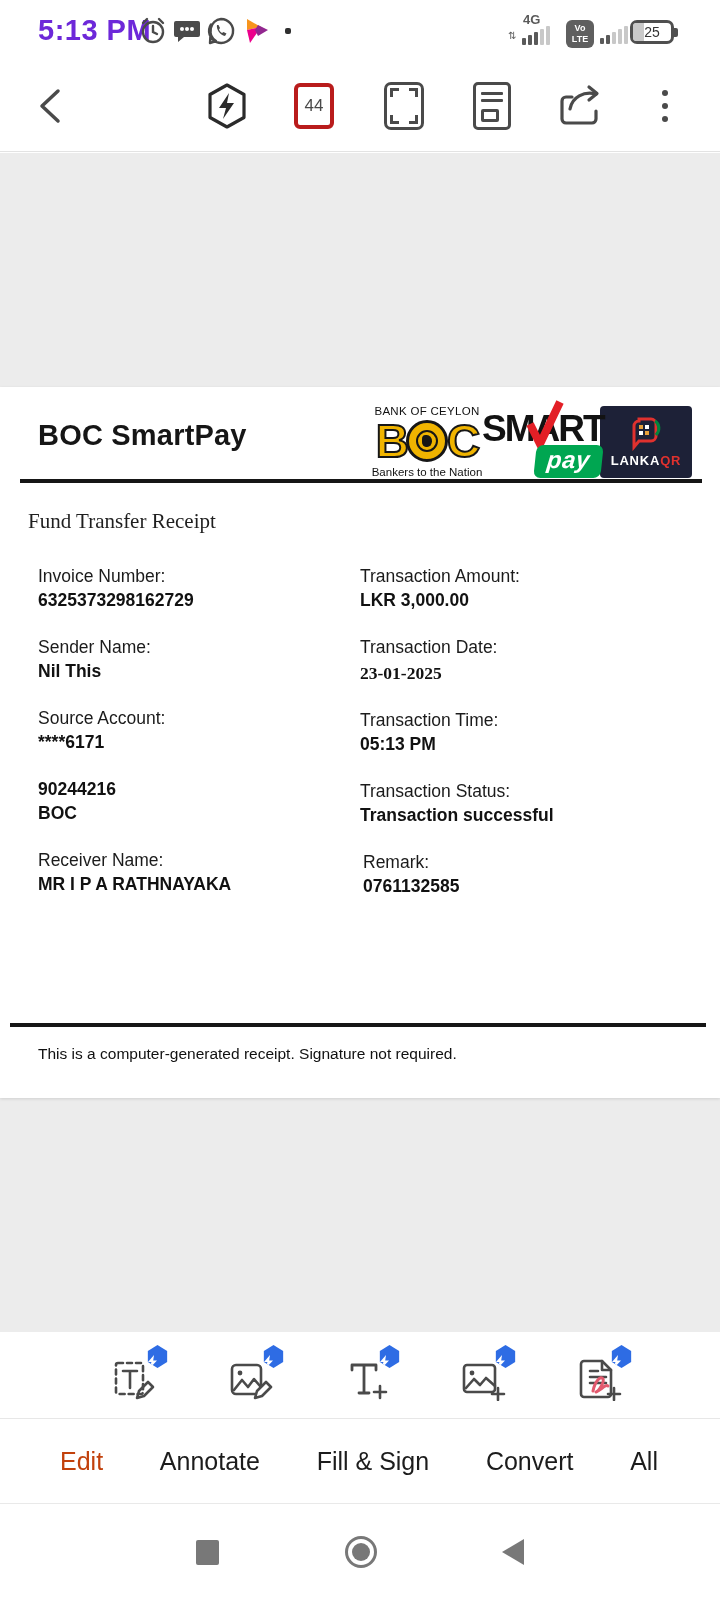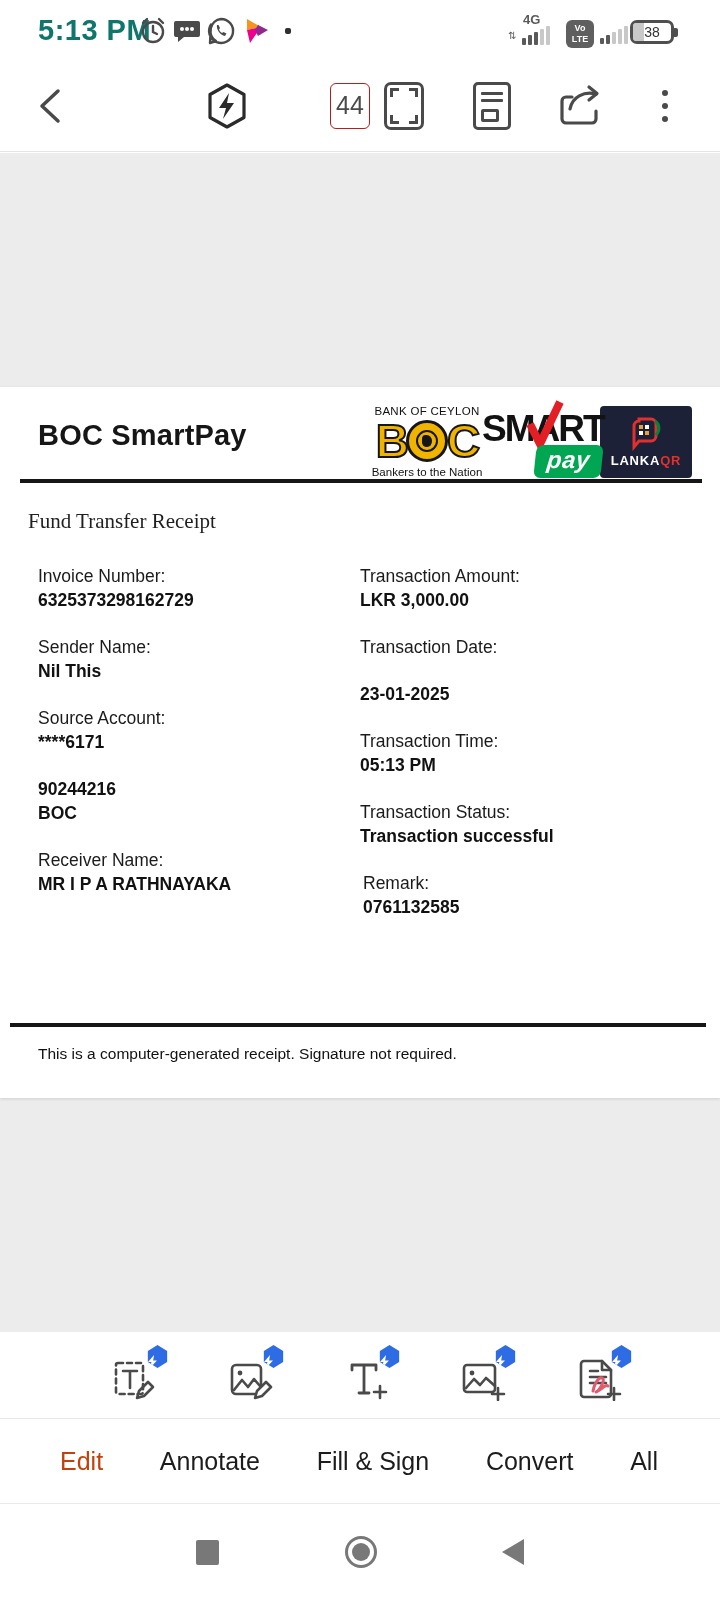--- a/index.html
+++ b/index.html
@@ -1,39 +1,39 @@
 <!DOCTYPE html>
 <html><head>
 <meta charset="utf-8">
 <style>
   * { margin:0; padding:0; box-sizing:border-box; }
   html,body { width:720px; height:1600px; background:#fff; font-family:"Liberation Sans", sans-serif; overflow:hidden; }
   #screen { position:relative; width:720px; height:1600px; background:#fff; }
 
   
   #status-bar { position:absolute; top:0; left:0; width:720px; height:60px; background:#fff; }
-  .sb-time { position:absolute; left:38px; top:14px; font-size:29px; font-weight:bold; color:#0f766e; letter-spacing:0.5px; }
+  .sb-time { position:absolute; left:38px; top:14px; font-size:29px; font-weight:bold; color:#6d28d9; letter-spacing:0.5px; }
   .sb-ico { position:absolute; top:16px; }
   .sb-dot { position:absolute; left:285px; top:28px; width:6px; height:6px; background:#2f2f2f; border-radius:2px; }
   .sig-bars { display:flex; align-items:flex-end; gap:2px; }
   .sig-bars i { display:block; width:4px; background:#5a5a5a; border-radius:1px; }
   .sig-bars i.lt { background:#c8c8c8; }
   .net-lbl { position:absolute; font-size:13px; font-weight:bold; color:#5a5a5a; }
   .volte { position:absolute; left:566px; top:20px; width:28px; height:28px; background:#5f5f5f; border-radius:6px; color:#fff;
            font-size:9px; font-weight:bold; text-align:center; line-height:11px; padding-top:3px; }
   .battery { position:absolute; left:630px; top:20px; width:44px; height:24px; border:3px solid #4f4f4f; border-radius:7px; }
   .battery .fill { position:absolute; left:0; top:0; bottom:0; width:11px; background:#c9c9c9; border-radius:3px 0 0 3px; }
   .battery .pct { position:absolute; left:0; right:0; top:1px; text-align:center; font-size:14px; color:#333; }
   .battery .nub { position:absolute; right:-7px; top:5px; width:4px; height:9px; background:#4f4f4f; border-radius:0 2px 2px 0; }
 
   
   #top-toolbar { position:absolute; top:60px; left:0; width:720px; height:92px; background:#fff; border-bottom:1px solid #e3e3e3; }
   .tb-ico { position:absolute; top:50%; transform:translateY(-50%); display:flex; align-items:center; justify-content:center; }
-  .badge44 { width:40px; height:46px; border:1px solid #b91c1c; border-radius:6px; color:#4a4a4a; font-size:25px;
-             display:flex; align-items:center; justify-content:center;margin-left:36px; }
+  .badge44 { width:40px; height:46px; border:4px solid #b91c1c; border-radius:6px; color:#4a4a4a; font-size:17px;
+             display:flex; align-items:center; justify-content:center; }
   .viewfinder { width:40px; height:48px; border:3px solid #4a4a4a; border-radius:7px; position:relative; }
   .viewfinder b { position:absolute; width:9px; height:9px; border:0 solid #4a4a4a; }
   .viewfinder b:nth-child(1){ left:3px; top:3px; border-left-width:3px; border-top-width:3px; }
   .viewfinder b:nth-child(2){ right:3px; top:3px; border-right-width:3px; border-top-width:3px; }
   .viewfinder b:nth-child(3){ left:3px; bottom:3px; border-left-width:3px; border-bottom-width:3px; }
   .viewfinder b:nth-child(4){ right:3px; bottom:3px; border-right-width:3px; border-bottom-width:3px; }
   .doc-ico { width:38px; height:48px; border:3px solid #4a4a4a; border-radius:5px; position:relative; }
   .doc-ico i { position:absolute; left:5px; right:5px; height:3.5px; background:#4a4a4a; border-radius:1px; }
   .doc-ico .r { position:absolute; left:5px; bottom:5px; width:18px; height:13px; border:3px solid #4a4a4a; border-radius:2px; }
   .dots3 { display:flex; flex-direction:column; gap:7px; }
@@ -70,21 +70,21 @@
 
   .header-rule { margin:4px 18px 0 20px; border-top:4px solid #161616; }
   .receipt-title { font-size:21px; color:#1f1f1f; margin:26px 0 0 28px;font-family:Liberation Serif, serif; }
 
   .fields { display:flex; padding:32px 4px 0 38px; }
   .col-l { width:322px; }
   .col-r { flex:1; }
   .field { margin-bottom:26px; }
   .field .lbl { font-size:17.5px; color:#1b1b1b; line-height:21px; }
   .field .val { font-size:17.5px; font-weight:bold; color:#111; line-height:21px; margin-top:3px; }
-  .field.gap .val { margin-top:26px; }
+  .field.gap .val { margin-top:5px;font-family:Liberation Serif, serif; }
 
   .footer-rule { position:absolute; left:10px; right:14px; top:636px; border-top:4px solid #161616; }
   .footer-note { position:absolute; left:38px; top:658px; font-size:15.5px; color:#111; }
 
   
   #tools-bar { position:absolute; top:1332px; left:0; width:720px; height:86px; background:#fff;
                display:flex; align-items:center; justify-content:space-between; padding:0 96px 0 112px; }
   .tool { position:relative; width:48px; height:52px; }
   .tool svg { position:absolute; left:0; bottom:0; }
   .hexbadge { position:absolute; right:-8px; top:-4px; width:21px; height:23px; background:#2e6ce4;
@@ -156,21 +156,21 @@
     </span>
     <span class="sb-ico sig-bars" style="left:600px; top:26px;">
       <i style="height:6px"></i>
         <i style="height:9px"></i>
         <i class="lt" style="height:12px"></i>
         <i class="lt" style="height:15px"></i>
         <i class="lt" style="height:18px"></i>
     </span>
     <span class="battery">
       <span class="fill"></span>
-      <span class="pct">38</span>
+      <span class="pct">25</span>
       <span class="nub"></span>
     </span>
   </div>
 
   <div id="top-toolbar">
     <span class="tb-ico" style="left:34px;">
       <svg width="34" height="40" viewBox="0 0 34 40" fill="none" stroke="#4a4a4a" stroke-width="3.5" stroke-linecap="round" stroke-linejoin="round">
         <polyline points="24,5 8,20 24,35"></polyline>
       </svg>
     </span>

